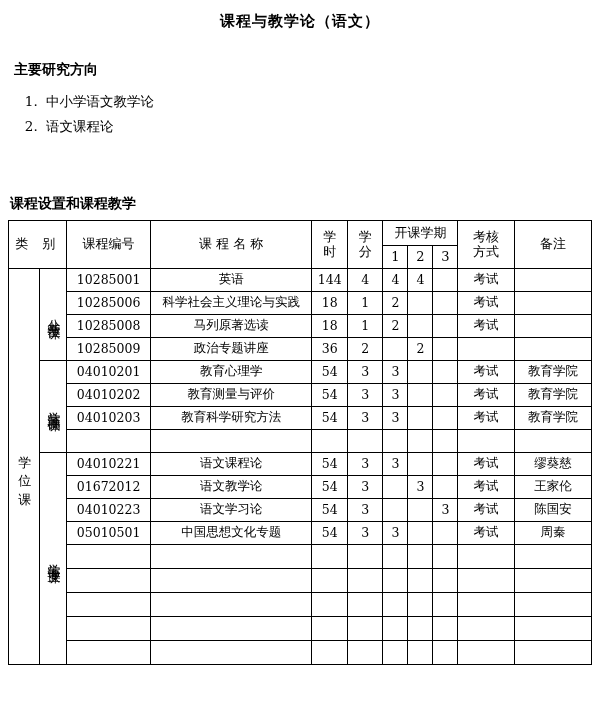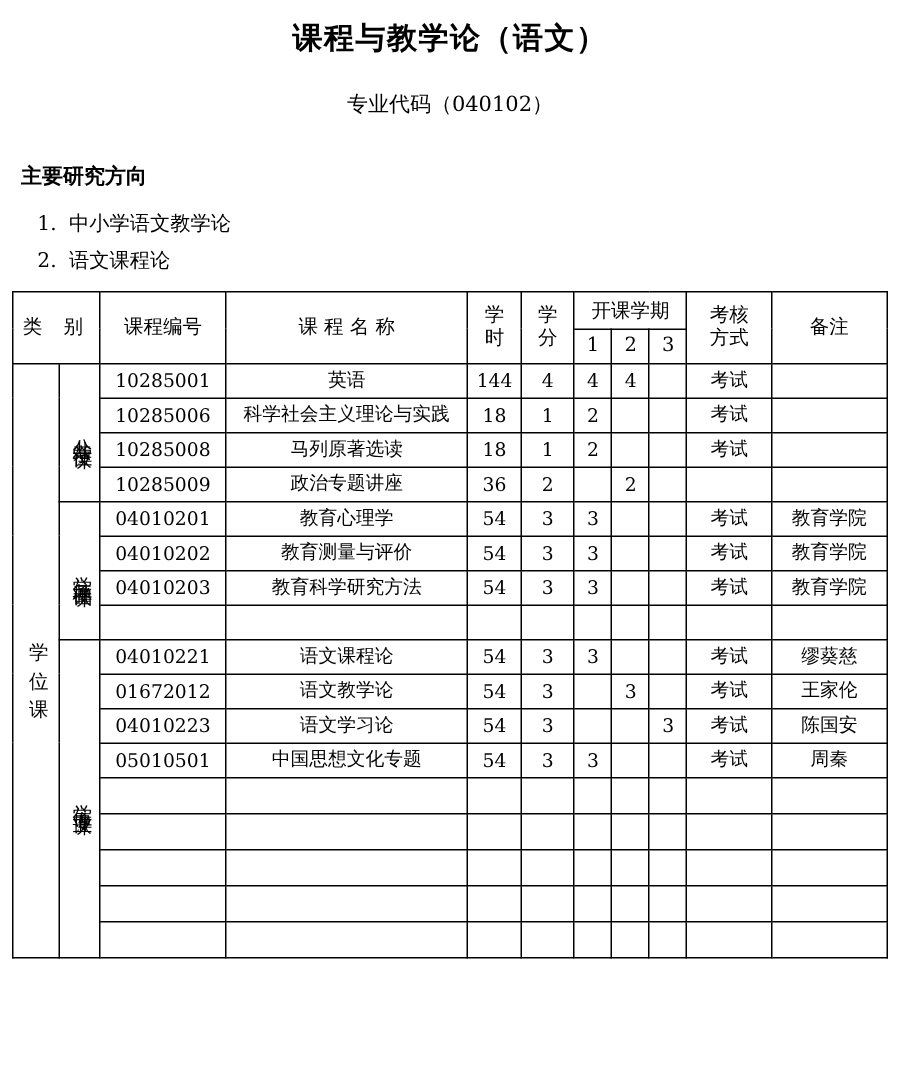--- a/index.html
+++ b/index.html
@@ -17,21 +17,21 @@
   }
   .page {
     width: 600px;
     height: 715px;
     position: relative;
     box-sizing: border-box;
     padding: 0 8px;
   }
   .doc-title {
     text-align: center;
-    font-size: 20px;
+    font-size: 15px;
     font-weight: bold;
     letter-spacing: 1px;
     margin-top: 12px;
     font-family: "DejaVu Serif", "Liberation Serif", serif;
   }
   .doc-subtitle {
     text-align: center;
     font-size: 14px;
     margin-top: 22px;
     font-family: "DejaVu Serif", "Liberation Serif", serif;
@@ -122,28 +122,28 @@
   .tall-empty {
     height: 24px;
   }
 </style>
 </head>
 <body>
 
 <div class="page">
 
   <div class="doc-title">课程与教学论（语文）</div>
-  <div class="doc-subtitle">专业代码（040102）</div>
 
   <div class="section-head">主要研究方向</div>
   <ol class="research-list">
     <li>中小学语文教学论</li>
     <li>语文课程论</li>
   </ol>
 
+  <div class="section-head2">课程设置和课程教学</div>
 
   <table class="curriculum">
     <colgroup>
       <col style="width:30px">
       <col style="width:26px">
       <col style="width:80px">
       <col style="width:155px">
       <col style="width:34px">
       <col style="width:34px">
       <col style="width:24px">

